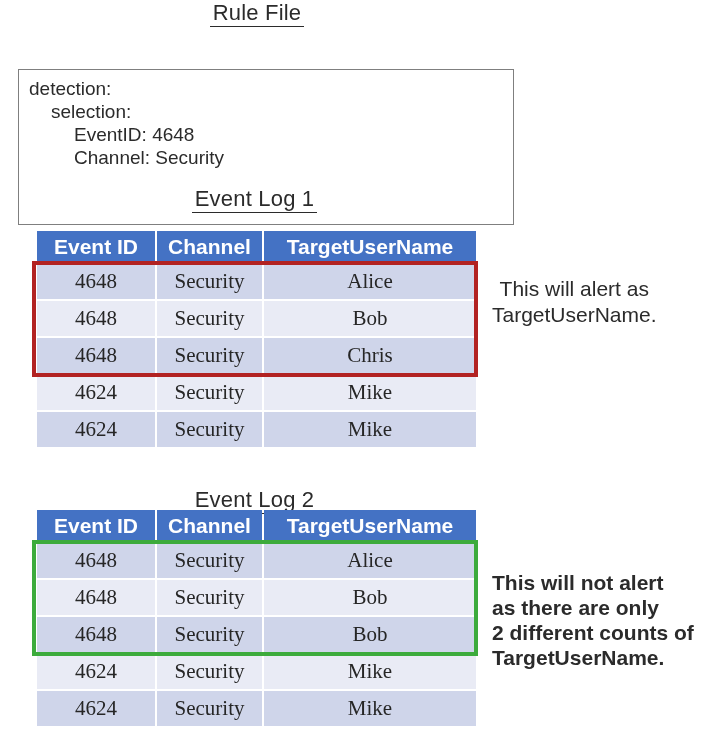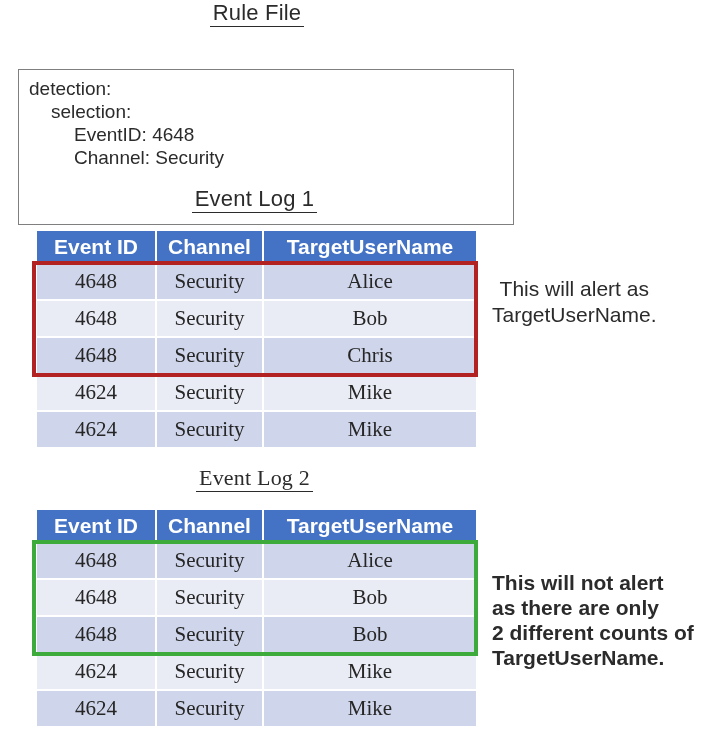--- a/index.html
+++ b/index.html
@@ -5,21 +5,21 @@
   html,body { margin:0; padding:0; background:#ffffff; }
   .canvas {
     position:relative; width:722px; height:749px; background:#ffffff;
     font-family:"Liberation Sans","DejaVu Sans",sans-serif;
     color:var(--ink,#2b2b2b); overflow:hidden;
   }
   .title { position:absolute; text-align:center; font-size:22px; letter-spacing:0.2px; }
   .title .u { border-bottom:1.6px solid var(--ink,#2b2b2b); padding:0 3px 1px 3px;margin-top:12px; }
   .rule-title { left:0;  top:9;  width:514px; }
   .log1-title { left:37px; top:186px; width:435px; }
-  .log2-title { left:37px; top:465px; width:435px;font-family:Liberation Serif, serif; }
+  .log2-title { left:37px; top:487px; width:435px; }
 
   .rule-box {
     position:absolute; left:18px; top:45px; width:496px; height:156px;
     border:1px solid var(--rule-box-border,#7f7f7f); box-sizing:border-box;
     padding:7px 0 16px 10px; font-size:19px; line-height:23px; white-space:nowrap;margin-top:24px;
   }
   .ind0 { margin-left:0; } .ind1 { margin-left:22px; } .ind2 { margin-left:45px; }
 
   .event-table {
     position:absolute; left:37px; width:435px;

